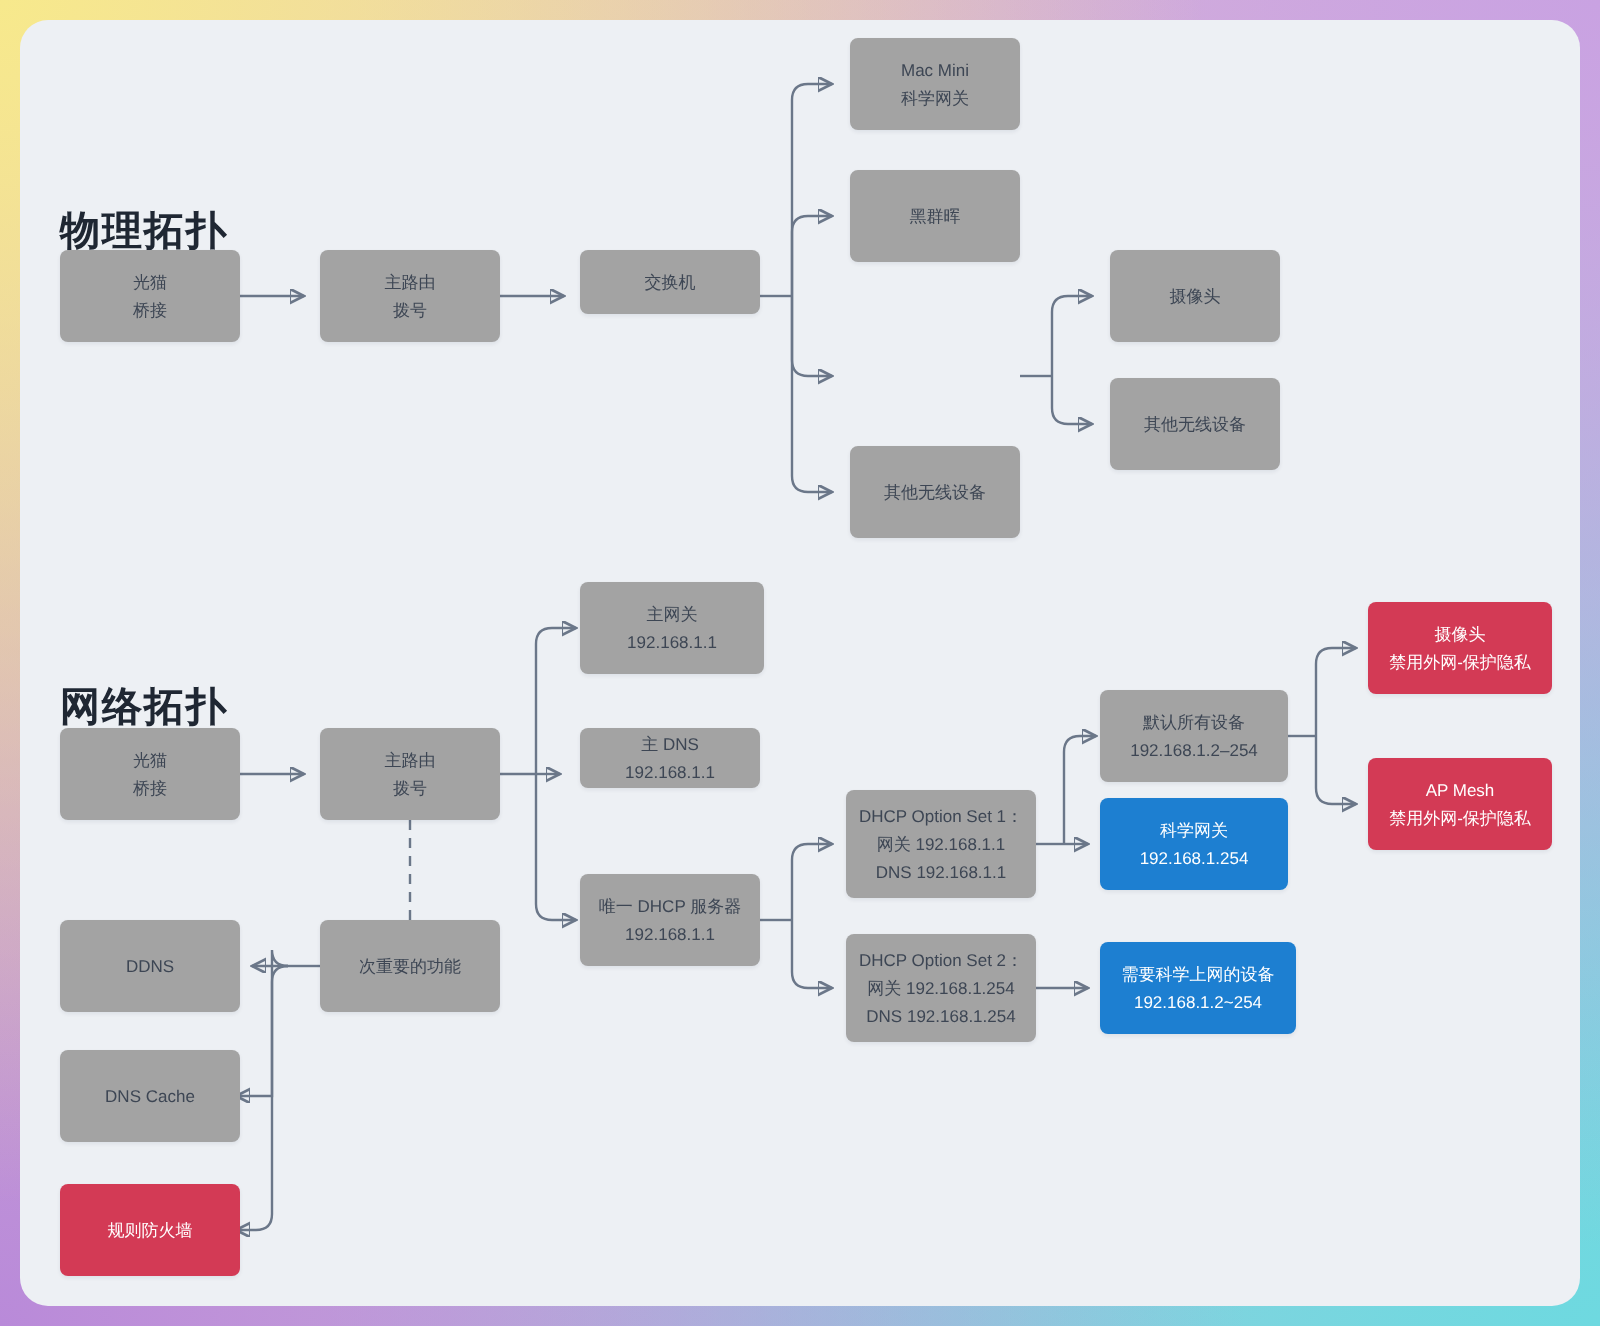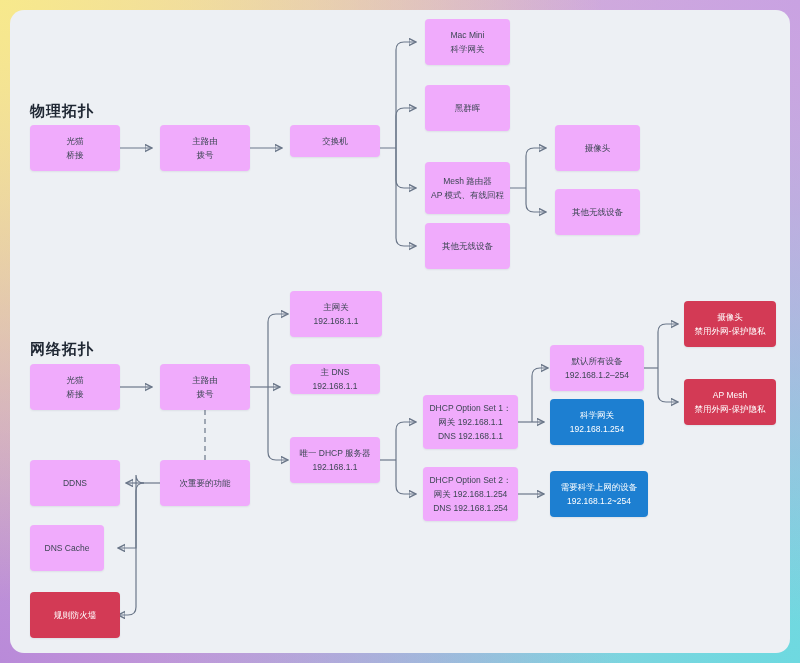--- a/index.html
+++ b/index.html
@@ -8,22 +8,22 @@
     font-family:"Liberation Sans","DejaVu Sans",sans-serif;
     background:
       radial-gradient(circle at 0% 0%, #f7e98c 0%, rgba(247,233,140,0) 58%),
       radial-gradient(circle at 100% 0%, #c9a2e2 0%, rgba(201,162,226,0) 60%),
       radial-gradient(circle at 0% 100%, #b98ad9 0%, rgba(185,138,217,0) 60%),
       radial-gradient(circle at 100% 100%, #6ed9e0 0%, rgba(110,217,224,0) 62%),
       linear-gradient(135deg,#e9c9b8 0%, #d9b6d8 50%, #8fd0dd 100%);
   }
   #canvas{position:absolute;left:10px;top:10px;width:780px;height:643px;
     background:#edf0f4;border-radius:14px;overflow:hidden;}
-  .sect-title{position:absolute;font-size:15px;font-weight:bold;color:#1f2733;letter-spacing:1px;}
-  .node{position:absolute;background:#f0abfc;border-radius:4px;
+  .sect-title{position:absolute;font-size:20px;font-weight:bold;color:#1f2733;letter-spacing:1px;}
+  .node{position:absolute;background:#a3a3a3;border-radius:4px;
     display:flex;flex-direction:column;align-items:center;justify-content:center;
     box-shadow:0 1px 2px rgba(20,30,50,.07);
     font-size:8.5px;color:#3d4654;line-height:14px;text-align:center;padding:0 4px;box-sizing:border-box;}
   .node .l{display:block;white-space:nowrap;}
   .node.red{background:#d33a55;color:#fff;}
   .node.blue{background:#1d7fd1;color:#fff;}
   svg.wires{position:absolute;left:0;top:0;width:780px;height:643px;pointer-events:none;}
   svg.wires path{fill:none;stroke:#6b7789;stroke-width:1.2;}
   svg.wires path.dash{stroke-dasharray:5 4;}
 </style>
@@ -95,24 +95,20 @@
   <div class="node" style="left:280px;top:115px;width:90px;height:32px">
     <span class="l">交换机</span>
   </div>
   <div class="node" style="left:415px;top:9px;width:85px;height:46px">
     <span class="l">Mac Mini</span>
     <span class="l">科学网关</span>
   </div>
   <div class="node" style="left:415px;top:75px;width:85px;height:46px">
     <span class="l">黑群晖</span>
   </div>
-  <div class="node" style="left:415px;top:152px;width:85px;height:52px">
-    <span class="l">Mesh 路由器</span>
-    <span class="l">AP 模式、有线回程</span>
-  </div>
   <div class="node" style="left:415px;top:213px;width:85px;height:46px">
     <span class="l">其他无线设备</span>
   </div>
   <div class="node" style="left:545px;top:115px;width:85px;height:46px">
     <span class="l">摄像头</span>
   </div>
   <div class="node" style="left:545px;top:179px;width:85px;height:46px">
     <span class="l">其他无线设备</span>
   </div>
 
@@ -165,20 +161,20 @@
   <div class="node red" style="left:674px;top:369px;width:92px;height:46px">
     <span class="l">AP Mesh</span>
     <span class="l">禁用外网-保护隐私</span>
   </div>
   <div class="node" style="left:150px;top:450px;width:90px;height:46px">
     <span class="l">次重要的功能</span>
   </div>
   <div class="node" style="left:20px;top:450px;width:90px;height:46px">
     <span class="l">DDNS</span>
   </div>
-  <div class="node" style="left:20px;top:515px;width:74px;height:46px">
+  <div class="node" style="left:20px;top:515px;width:90px;height:46px">
     <span class="l">DNS Cache</span>
   </div>
   <div class="node red" style="left:20px;top:582px;width:90px;height:46px">
     <span class="l">规则防火墙</span>
   </div>
 
 </div>
 
 </body></html>

